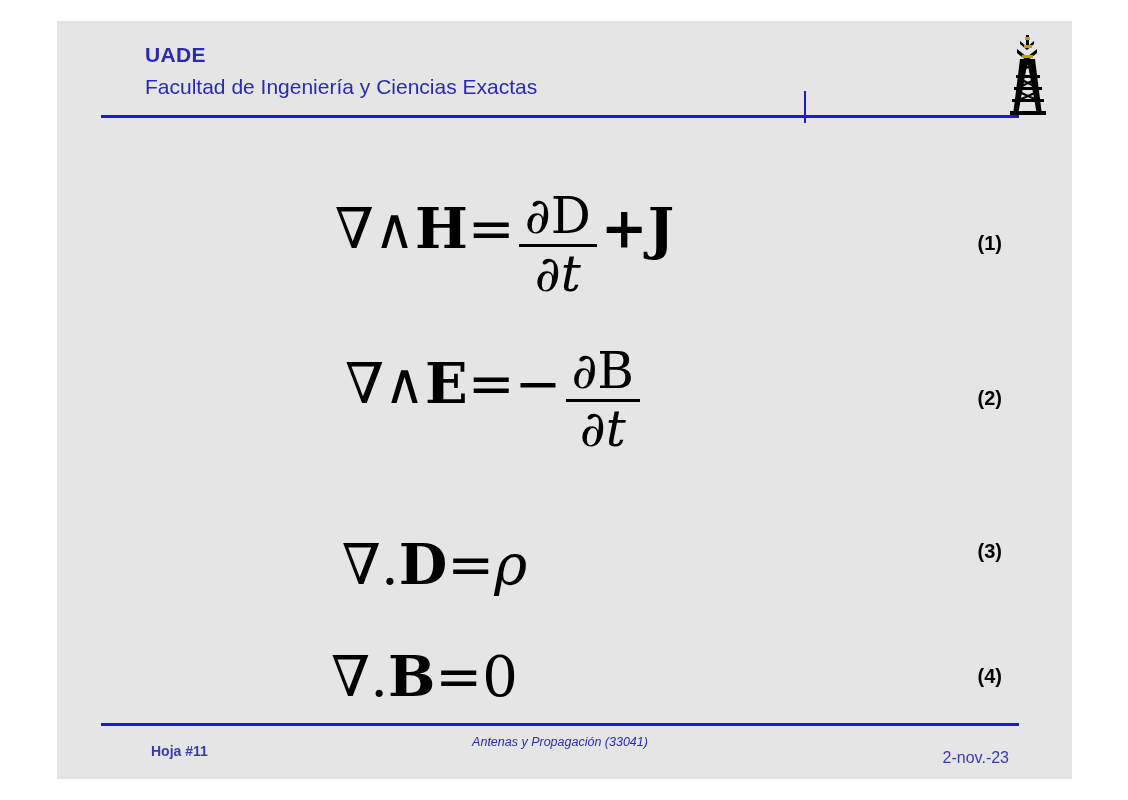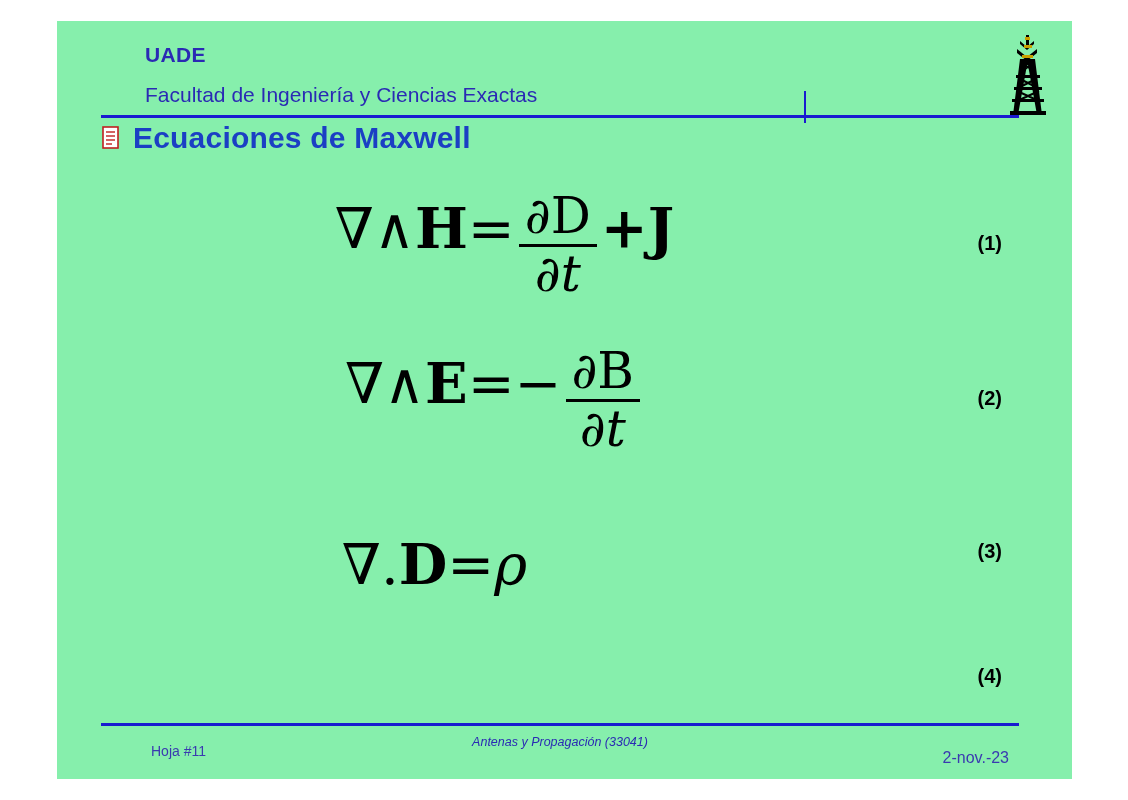--- a/index.html
+++ b/index.html
@@ -12,41 +12,41 @@
     height: 800px;
     font-family: "Liberation Sans", sans-serif;
     overflow: hidden;
   }
   .slide-frame {
     position: absolute;
     left: 57px;
     top: 21px;
     width: 1015px;
     height: 758px;
-    background: #86efac;
+    background: #e5e5e5;
     box-sizing: border-box;
   }
   .header {
     position: absolute;
     left: 44px;
     top: 22px;
     width: 920px;
   }
   .org-name {
     font-size: 21px;
     font-weight: bold;
     color: #2a2ab4;
     letter-spacing: 0.3px;
     margin-left: 44px;
   }
   .faculty-name {
     font-size: 21px;
     color: #2a2ab4;
     margin-left: 44px;
-    margin-top: 16px;
+    margin-top: 8px;
   }
   .header-rule {
     position: absolute;
     left: 44px;
     top: 94px;
     width: 918px;
     height: 3px;
     background: #1a1ad0;
   }
   .header-tick {
@@ -169,21 +169,21 @@
     left: 44px;
     top: 710px;
     width: 918px;
     height: 44px;
   }
   .footer-left {
     position: absolute;
     left: 50px;
     top: 12px;
     font-size: 14px;
-    font-weight: normal;
+    font-weight: bold;
     color: #3a3ab0;
   }
   .footer-center {
     position: absolute;
     left: 0;
     right: 0;
     top: 4px;
     text-align: center;
     font-size: 12.5px;
     font-weight: normal;
@@ -226,32 +226,20 @@
       <path d="M20 48 L36 56 M36 48 L20 56" stroke="#000" stroke-width="2"></path>
       <path d="M17 60 L39 70 M39 60 L17 70" stroke="#000" stroke-width="2"></path>
     </g>
     <g fill="#c8a000">
       <rect x="25" y="6" width="5" height="3"></rect>
       <rect x="24" y="14" width="8" height="3"></rect>
       <rect x="22" y="24" width="11" height="3"></rect>
     </g>
   </svg>
 
-  <div class="title-row">
-    <span class="title-bullet-icon">
-      <svg width="20" height="24" viewBox="0 0 20 24">
-        <rect x="2" y="1" width="15" height="21" fill="#ffffff" stroke="#c02020" stroke-width="1.6"></rect>
-        <line x1="5" y1="6" x2="14" y2="6" stroke="#c02020" stroke-width="1.4"></line>
-        <line x1="5" y1="10" x2="14" y2="10" stroke="#c02020" stroke-width="1.4"></line>
-        <line x1="5" y1="14" x2="14" y2="14" stroke="#c02020" stroke-width="1.4"></line>
-        <line x1="5" y1="18" x2="11" y2="18" stroke="#c02020" stroke-width="1.4"></line>
-      </svg>
-    </span>
-    <span class="slide-title">Ecuaciones de Maxwell</span>
-  </div>
 
   <div class="equations">
 
     <div class="eq-row row1">
       <div class="eq-body shift-left-1">
         <span class="big-op">∇∧</span><span class="bold-var">H</span><span class="big-op">=</span><span class="frac">
             <span class="num">∂D</span>
             <span class="bar"></span>
             <span class="den">∂t</span>
           </span><span class="bold-var">+J</span>
@@ -271,20 +259,23 @@
     </div>
 
     <div class="eq-row row3">
       <div class="eq-body shift-left-3">
         <span class="big-op">∇.</span><span class="bold-var">D</span><span class="big-op">=</span><span class="big-op partial">ρ</span>
       </div>
       <span class="eq-number">(3)</span>
     </div>
 
     <div class="eq-row row4">
+      <div class="eq-body shift-left-4">
+        <span class="big-op">∇.</span><span class="bold-var">B</span><span class="big-op">=</span><span class="big-op">0</span>
+      </div>
       <span class="eq-number">(4)</span>
     </div>
 
   </div>
 
   <div class="footer-rule"></div>
 
   <div class="footer">
     <span class="footer-left">Hoja #11</span>
     <div class="footer-center">

